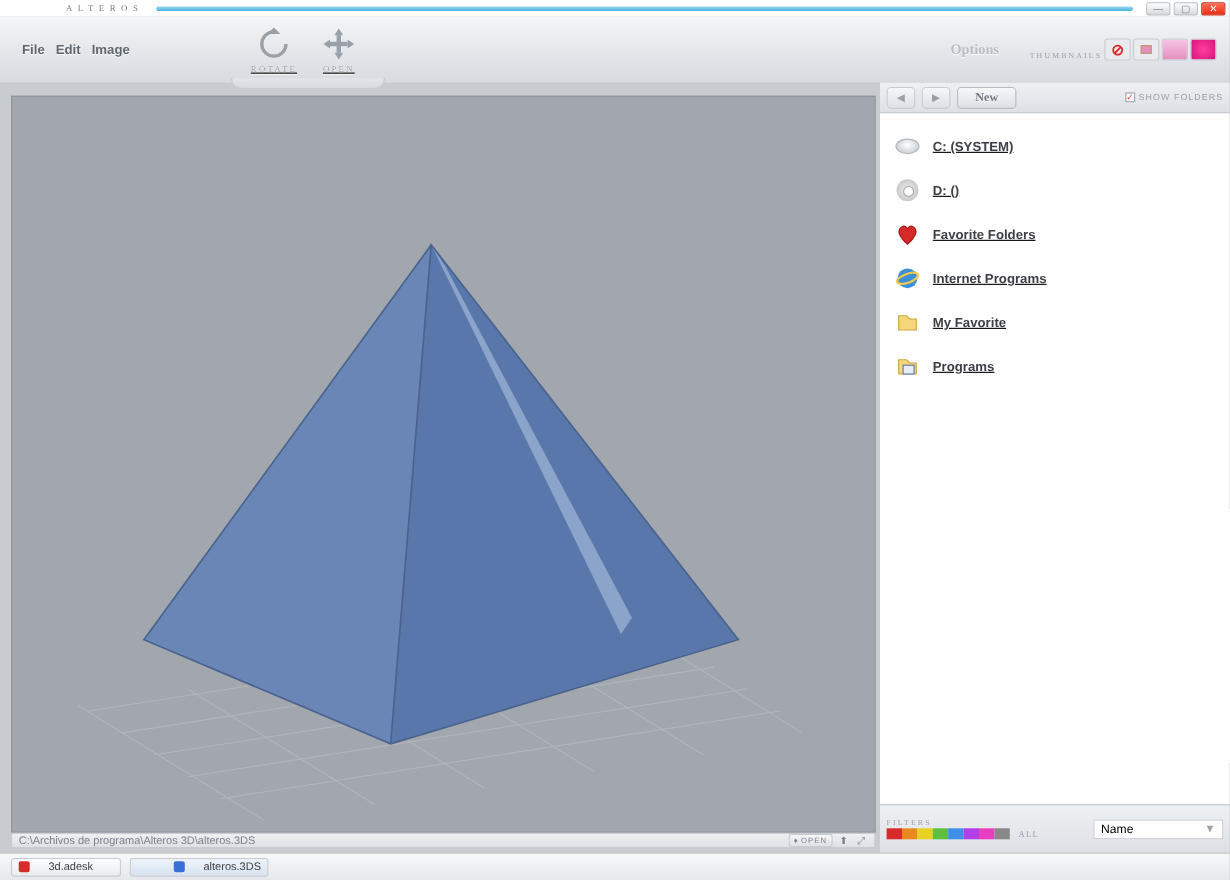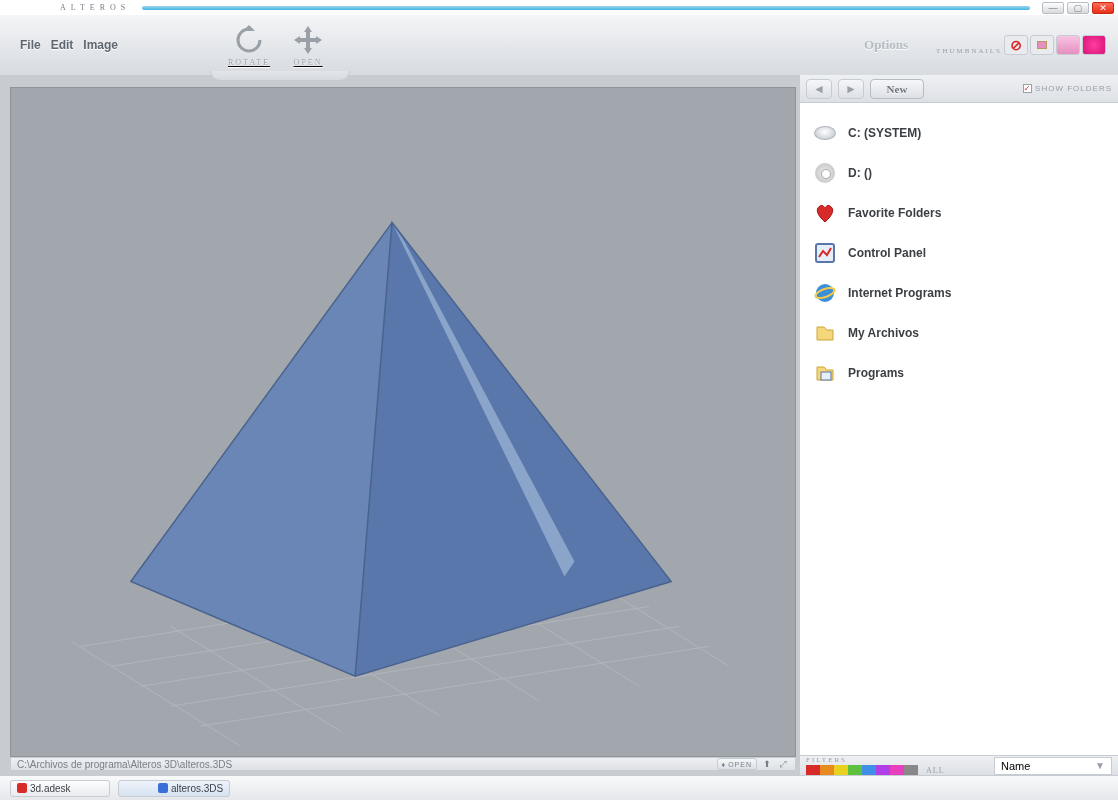--- a/index.html
+++ b/index.html
@@ -44,35 +44,35 @@
 .vp-pathbar .arrow-btn { width:12px;height:12px; display:flex;align-items:center;justify-content:center; font-size:9px; color:#7a8088; cursor:pointer;}
 
 
 .side { flex:1; height:700px; display:flex; flex-direction:column; }
 .side-top { height:28px; display:flex; align-items:center; gap:6px; padding:0 6px; background:linear-gradient(#eef0f3,#dde0e5); border-bottom:1px solid #c7ccd2;}
 .nav-btn { width:26px;height:20px; border:1px solid #c7ccd2; border-radius:4px; background:linear-gradient(#f6f7f9,#dde0e5); display:flex;align-items:center;justify-content:center; color:#9aa0a8; font-size:12px; cursor:pointer;}
 .new-btn { width:54px;height:20px; border:1px solid #b6bcc3; border-radius:4px; background:linear-gradient(#f6f7f9,#dde0e5); font:bold 11px Tahoma; color:#6f7680; text-shadow:0 1px 0 #fff; cursor:pointer;}
 .showfolders { margin-left:auto; font:8px Verdana; letter-spacing:1px; color:#9aa0a8; display:flex; align-items:center; gap:3px; cursor:pointer;}
 .showfolders .cb { width:9px;height:9px;border:1px solid #9aa0a8;background:#fff;display:flex;align-items:center;justify-content:center;font-size:8px;color:#d92a2a;}
 
-.folder-tree { flex:1; background:#fff; padding:10px 0; overflow:hidden; }
+.folder-tree { flex:1; background:#fff; padding:10px 0; overflow:hidden;text-decoration:underline; }
 .folder-item { display:flex; align-items:center; gap:10px; height:40px; padding:0 12px; cursor:pointer; font:bold 12px Tahoma; color:#3b3f44; }
 .folder-item .icn { width:26px; height:26px; display:flex;align-items:center;justify-content:center; font-size:20px; }
 
-.side-bottom { height:20px; display:flex; align-items:center; gap:8px; padding:0 6px; background:linear-gradient(#eef0f3,#dde0e5); border-top:1px solid #c7ccd2;}
+.side-bottom { height:44px; display:flex; align-items:center; gap:8px; padding:0 6px; background:linear-gradient(#eef0f3,#dde0e5); border-top:1px solid #c7ccd2;}
 .filters-lbl { font:7px Verdana; letter-spacing:2px; color:#9aa0a8;}
 .filter-bar { display:flex; height:10px;}
 .filter-bar span{ width:14px;height:10px;}
 .all-lbl{font:8px Verdana;letter-spacing:1px;color:#9aa0a8;}
 .sort-box { margin-left:auto; width:118px; height:18px; border:1px solid #c7ccd2; background:#fff; font:11px Tahoma; display:flex; align-items:center; padding:0 6px; cursor:pointer;}
 .sort-box .chev{margin-left:auto;color:#9aa0a8;font-size:10px;}
 
 
 .taskbar { height:25px; background:linear-gradient(#f8f9fa,#e5e7eb); display:flex; align-items:center; gap:8px; padding:0 10px; border-top:1px solid #c7ccd2;}
-.task-btn { height:17px; min-width:100px; background:linear-gradient(#fdfdfe,#e9ebee); border:1px solid #c7ccd2; border-radius:3px; display:flex; align-items:center; gap:3px; padding:0 6px; font:10px Tahoma; color:#3b3f44; cursor:pointer;}
+.task-btn { height:17px; min-width:100px; background:linear-gradient(#fdfdfe,#e9ebee); border:1px solid #c7ccd2; border-radius:3px; display:flex; align-items:center; gap:17px; padding:0 6px; font:10px Tahoma; color:#3b3f44; cursor:pointer;}
 .task-btn .dot{width:10px;height:10px;border-radius:2px;}
 .task-btn.active{background:linear-gradient(#eef3fa,#d7e3f1);padding-left:39px;}
 
 
 .i-drive{background:radial-gradient(ellipse at 50% 40%,#fff,#cfd3d8 70%);border:1px solid #aeb4bb;border-radius:50%;width:22px;height:14px;}
 .i-disc{background:radial-gradient(circle,#eee,#bbb);border-radius:50%;width:20px;height:20px;position:relative;}
 .i-disc::after{content:"";position:absolute;top:6px;left:6px;width:8px;height:8px;border-radius:50%;background:#fff;border:1px solid #aaa;}
 </style>
 </head>
 <body>
@@ -206,42 +206,33 @@
           <span class="icn">
             <svg width="24" height="24">
               <path d="M12 21 C4 14 2 8 7 5 C10 3 12 7 12 7 C12 7 14 3 17 5 C22 8 20 14 12 21Z" fill="#d92a2a" stroke="#a01515"></path>
             </svg>
           </span>
           <span>Favorite Folders</span>
         </div>
         <div class="folder-item">
           <span class="icn">
             <svg width="24" height="24">
-              <rect x="3" y="3" width="18" height="18" rx="2" fill="#e8eef7" stroke="#5a77ab" stroke-width="2"></rect>
-              <polyline points="6,16 10,10 14,14 18,7" fill="none" stroke="#d92a2a" stroke-width="2"></polyline>
-            </svg>
-          </span>
-          <span>Control Panel</span>
-        </div>
-        <div class="folder-item">
-          <span class="icn">
-            <svg width="24" height="24">
               <circle cx="12" cy="12" r="9" fill="#3a8fd8"></circle>
               <ellipse cx="12" cy="12" rx="10" ry="4" fill="none" stroke="#f6c94a" stroke-width="2" transform="rotate(-20 12 12)"></ellipse>
             </svg>
           </span>
           <span>Internet Programs</span>
         </div>
         <div class="folder-item">
           <span class="icn">
             <svg width="24" height="24">
               <path d="M4 6h7l3 3h6v10H4z" fill="#f6d67a" stroke="#c9a63a"></path>
             </svg>
           </span>
-          <span>My Archivos</span>
+          <span>My Favorite</span>
         </div>
         <div class="folder-item">
           <span class="icn">
             <svg width="24" height="24">
               <path d="M4 6h7l3 3h6v10H4z" fill="#f6d67a" stroke="#c9a63a"></path>
               <rect x="8" y="11" width="10" height="8" fill="#e8eef7" stroke="#5a77ab"></rect>
             </svg>
           </span>
           <span>Programs</span>
         </div>

